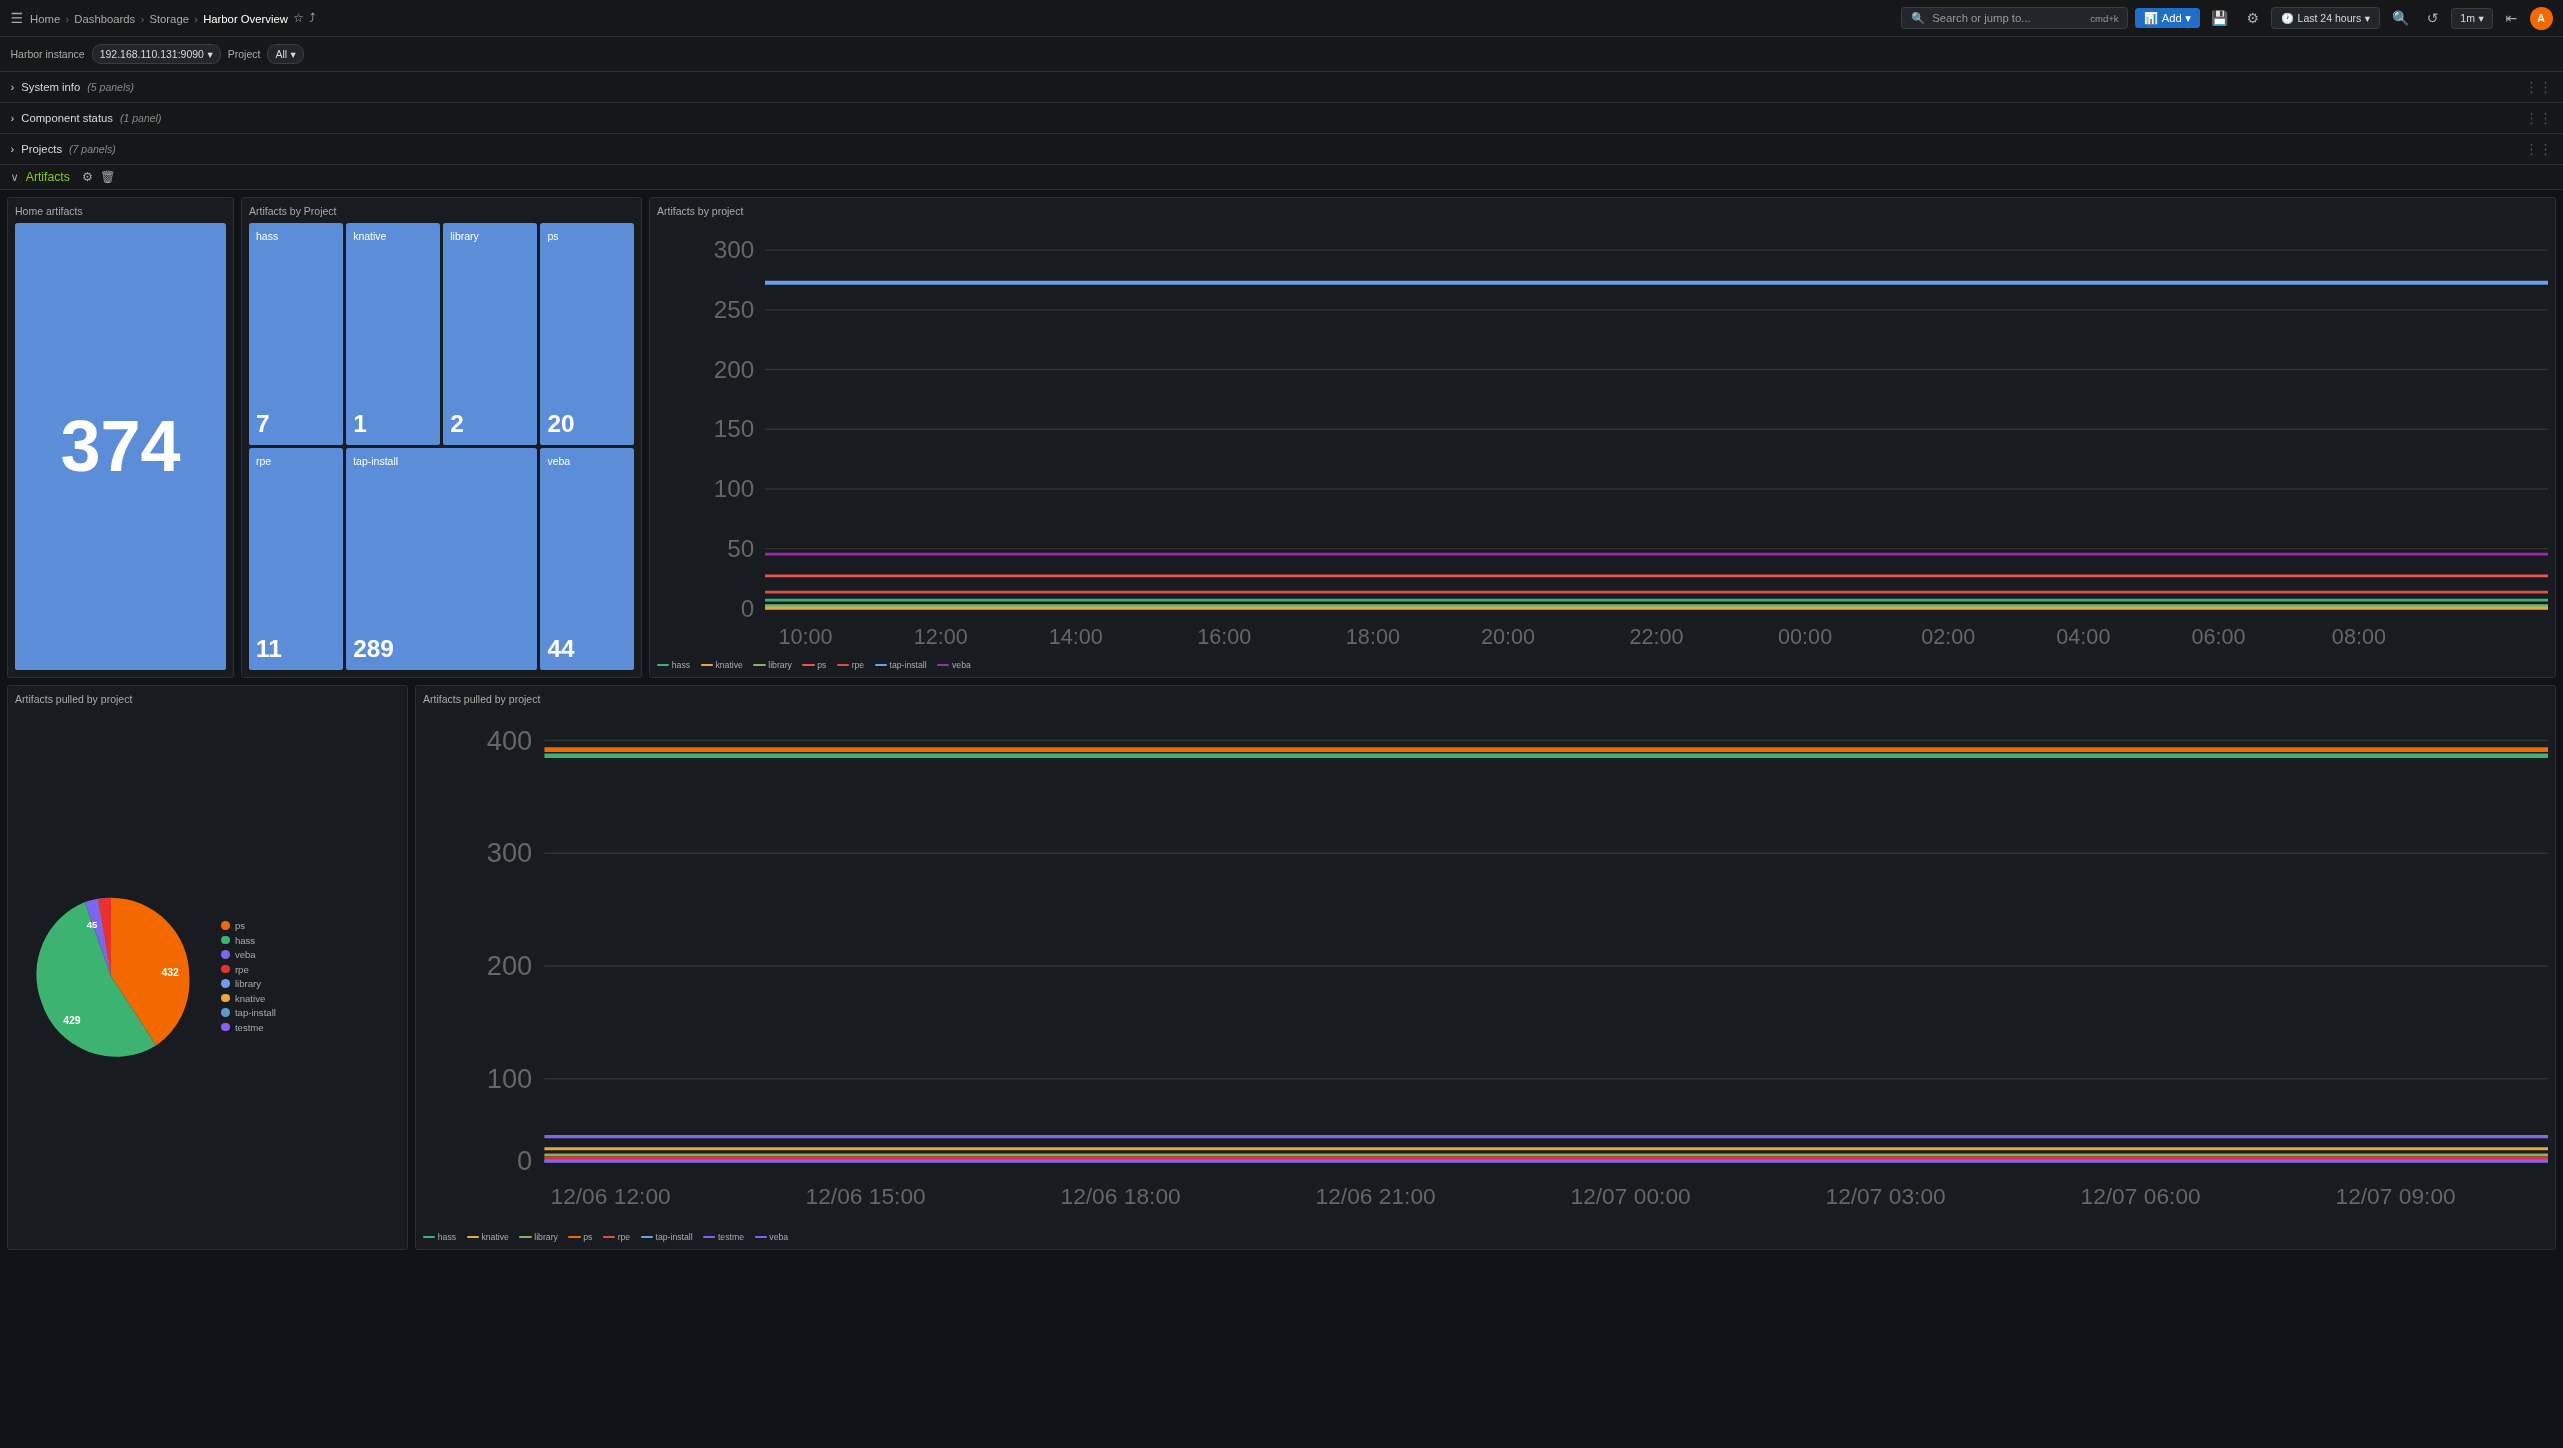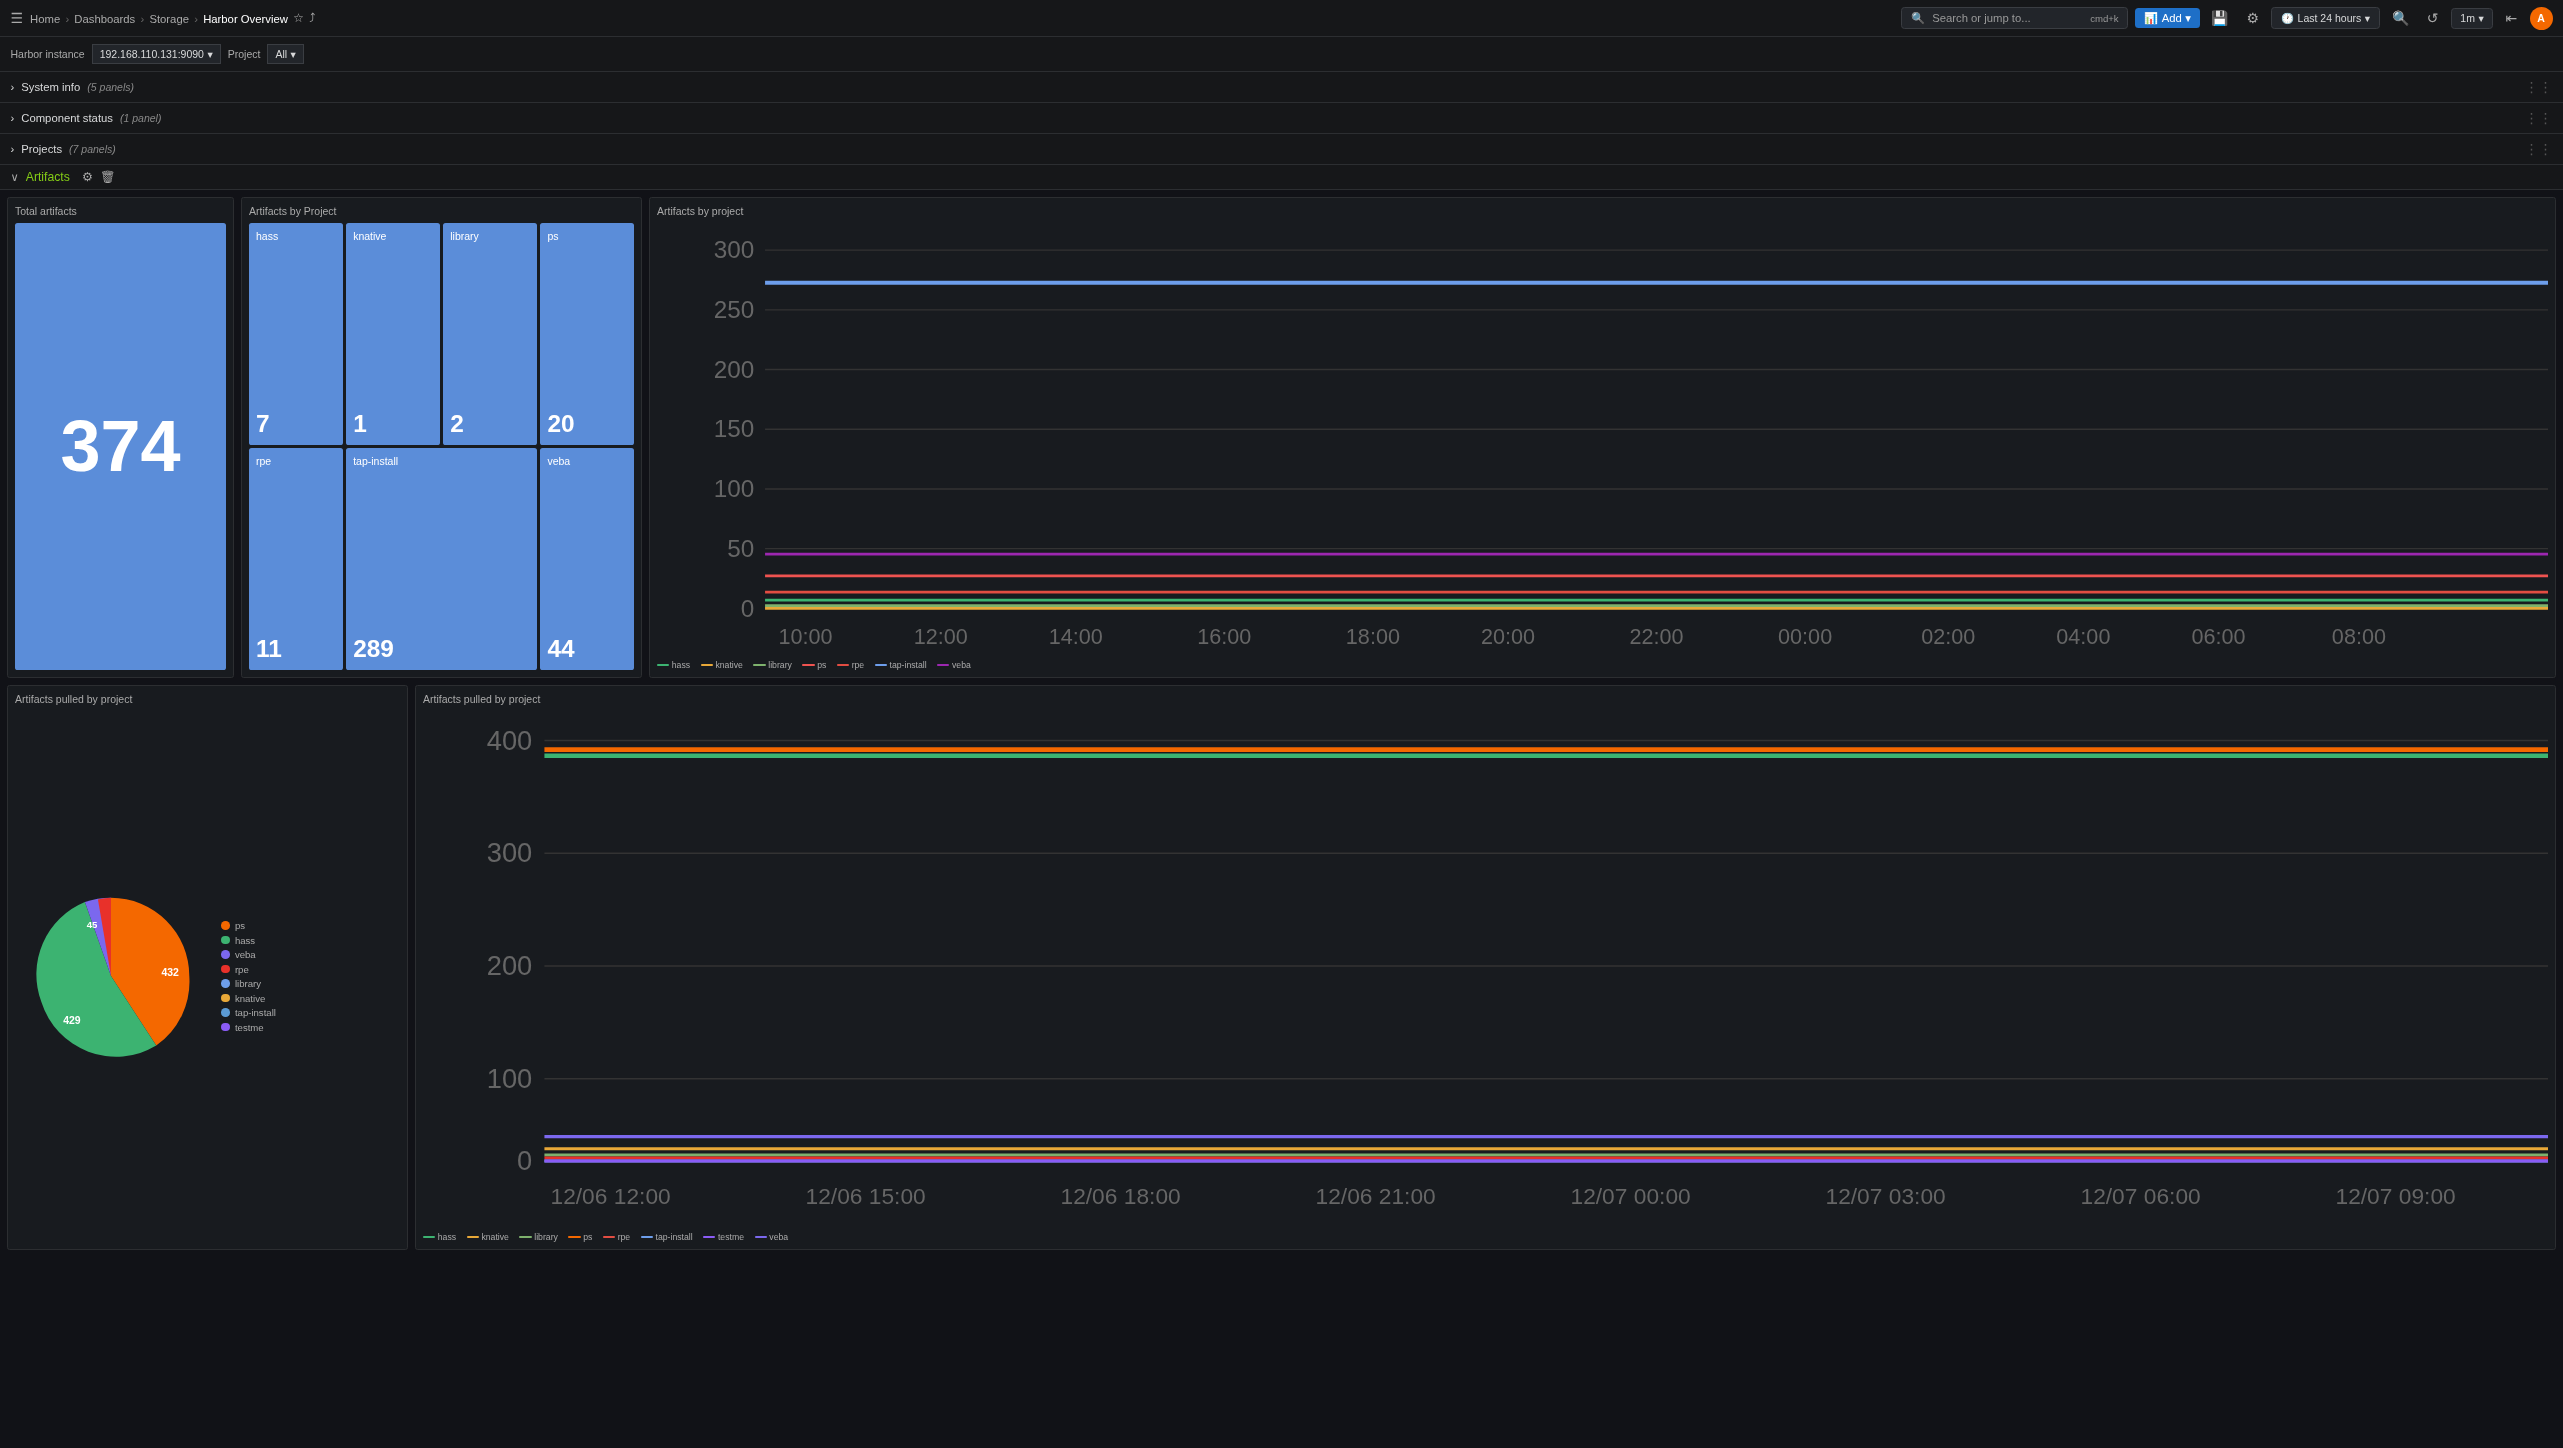--- a/index.html
+++ b/index.html
@@ -108,21 +108,21 @@
       padding: 0 10.5px;
       gap: 7px;
     }
     .filter-label {
       color: #aaa;
       font-size: 10.5px;
     }
     .filter-select {
       background: #22252a;
       border: 0.9px solid #3a3d42;
-      border-radius: 0;
+      border-radius: 9px;
       color: #d8d9da;
       padding: 2.6px 7px;
       font-size: 10.5px;
       cursor: pointer;
       display: flex;
       align-items: center;
       gap: 3.5px;
     }
 
     
@@ -417,21 +417,21 @@
   <span class="artifacts-title">Artifacts</span>
   <span class="header-icon" style="margin-left:5.2px;">⚙</span>
   <span class="header-icon">🗑</span>
 </div>
 
 <div class="dashboard-content">
 
   <div class="panel-row">
 
     <div class="panel total-artifacts-panel">
-      <div class="panel-title">Total artifacts</div>
+      <div class="panel-title">Home artifacts</div>
       <div class="total-artifacts-value-box">
         <span class="total-artifacts-number">374</span>
       </div>
     </div>
 
     <div class="panel artifacts-by-project-panel">
       <div class="panel-title">Artifacts by Project</div>
       <div class="project-grid">
 
         <div class="project-tile">

